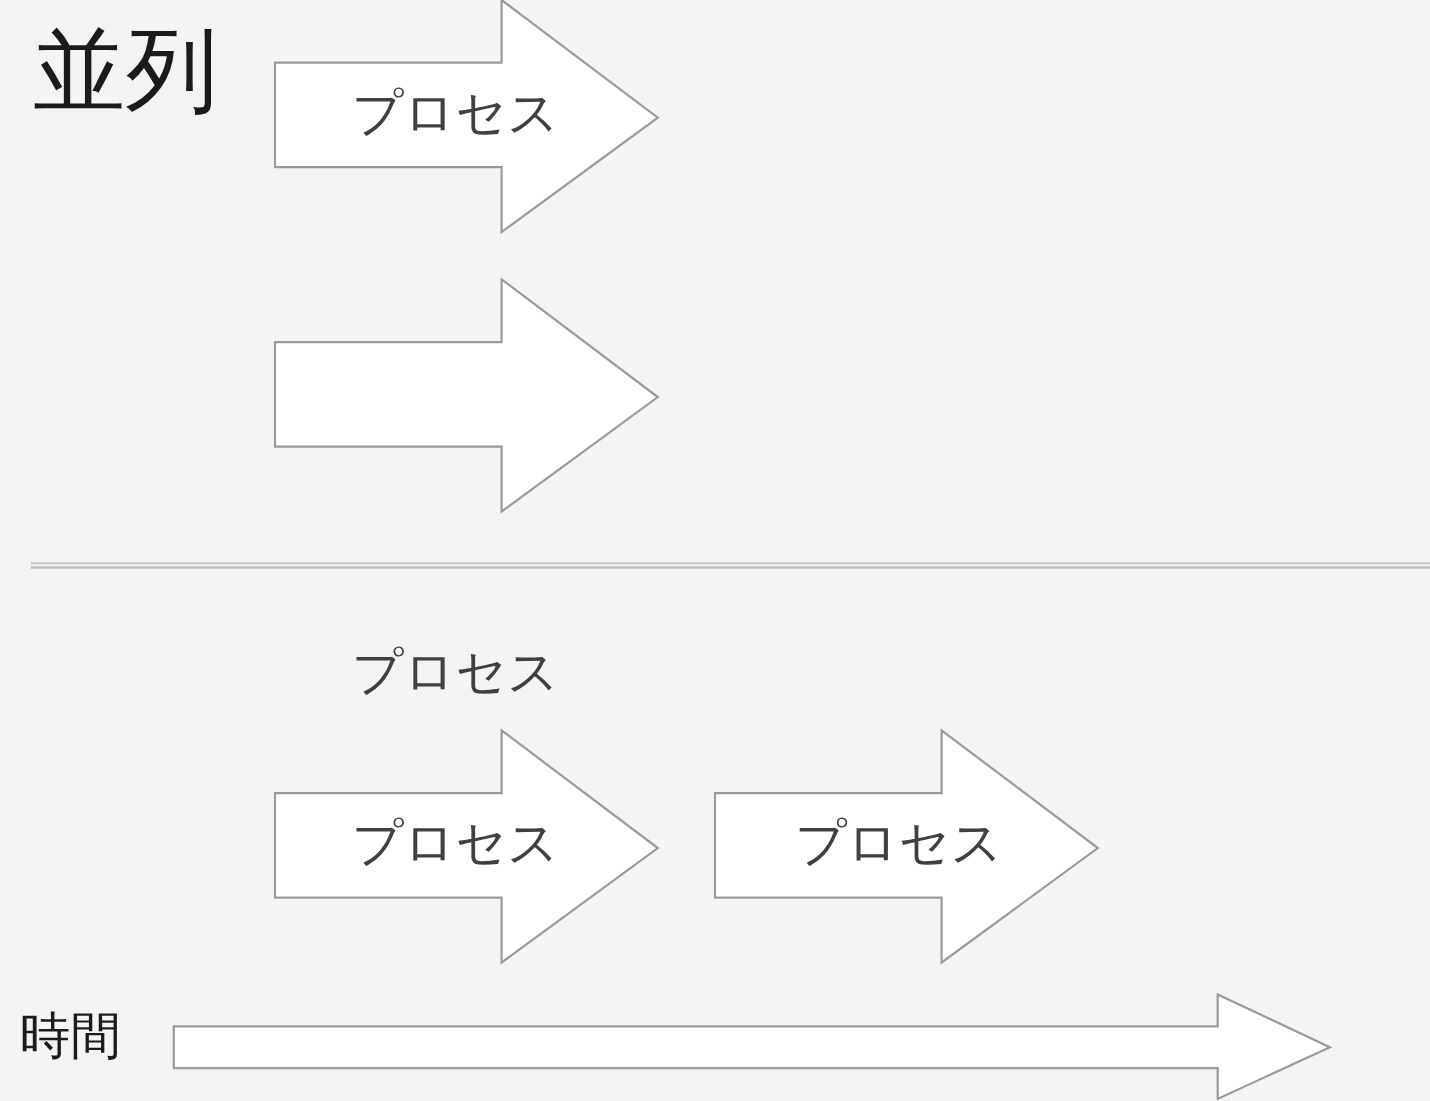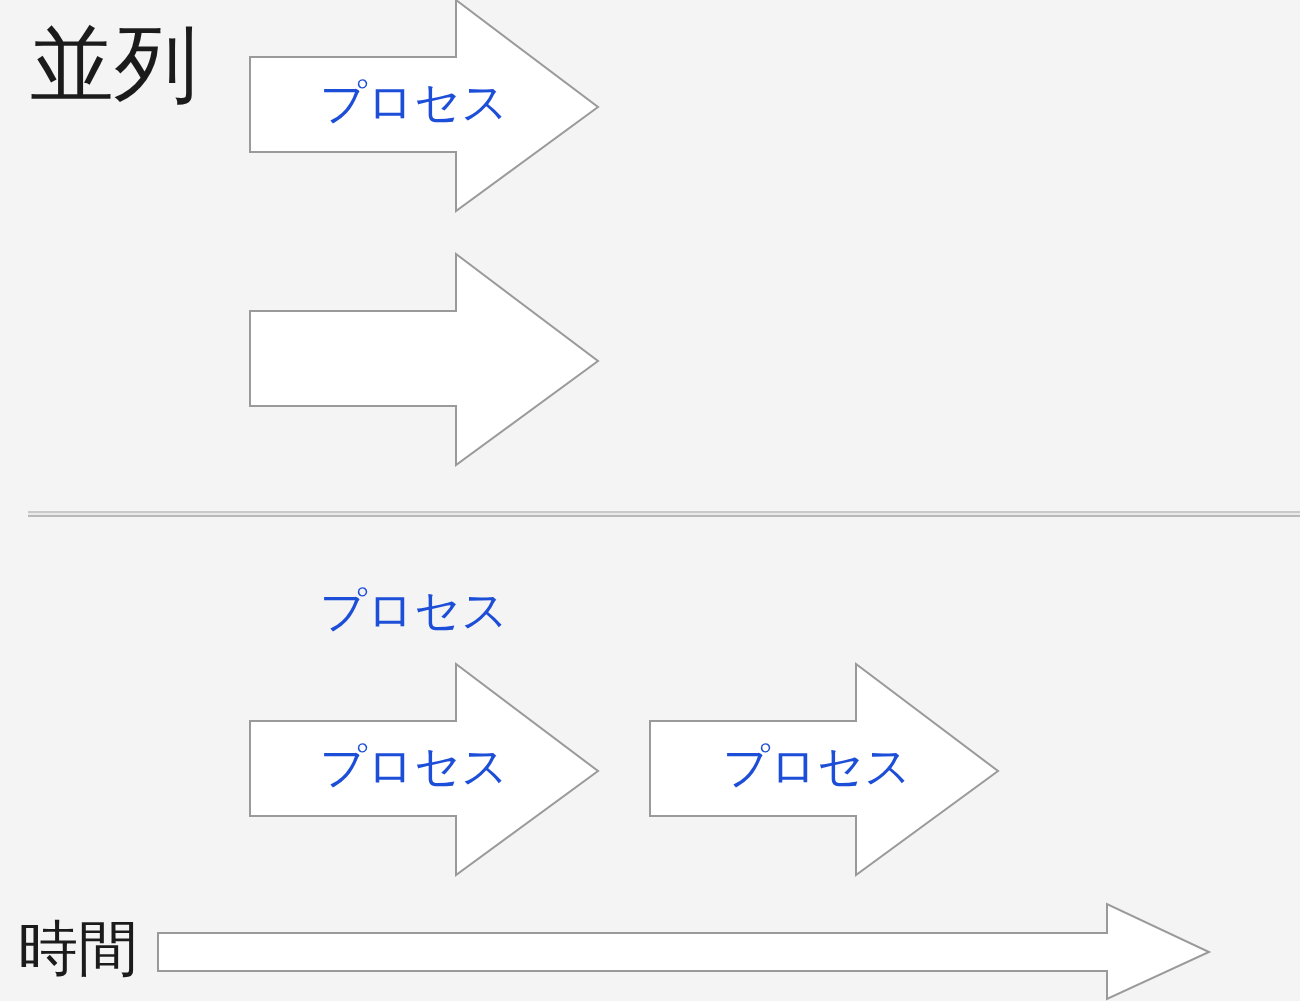--- a/index.html
+++ b/index.html
@@ -58,21 +58,21 @@
     background: #b9b9b9;
   }
 
   
   .arrow {
     position: absolute;
   }
   .arrow svg { display: block; overflow: visible; }
   .arrow .arrow-label {
     position: absolute;
-    color: #1d4ed8;
+    color: #404040;
     font-size: 46px;
     line-height: 1;
     white-space: nowrap;
     font-family: "DejaVu Sans", "Liberation Sans", sans-serif;
     font-weight: 400;
     pointer-events: none;
   }
 
   
   #arrow-process-1 { left: 248px; top: -2px;  }
@@ -83,21 +83,21 @@
   #arrow-process-1 .arrow-label { left: 72px;  top: 81px;  }
   #arrow-process-2 .arrow-label { left: 72px;  top: 335px; }
   #arrow-process-3 .arrow-label { left: 72px;  top: 81px;  }
   #arrow-process-4 .arrow-label { left: 75px;  top: 81px;  }
 
   
   #timeline-label {
     position: absolute;
     left: 18px;
     top: 918px;
-    font-size: 60px;
+    font-size: 46px;
     line-height: 1;
     color: #1b1b1b;
     white-space: nowrap;
     font-family: "DejaVu Sans", "Liberation Sans", sans-serif;
   }
   #timeline-arrow {
     position: absolute;
     left: 156px;
     top: 902px;
   }

